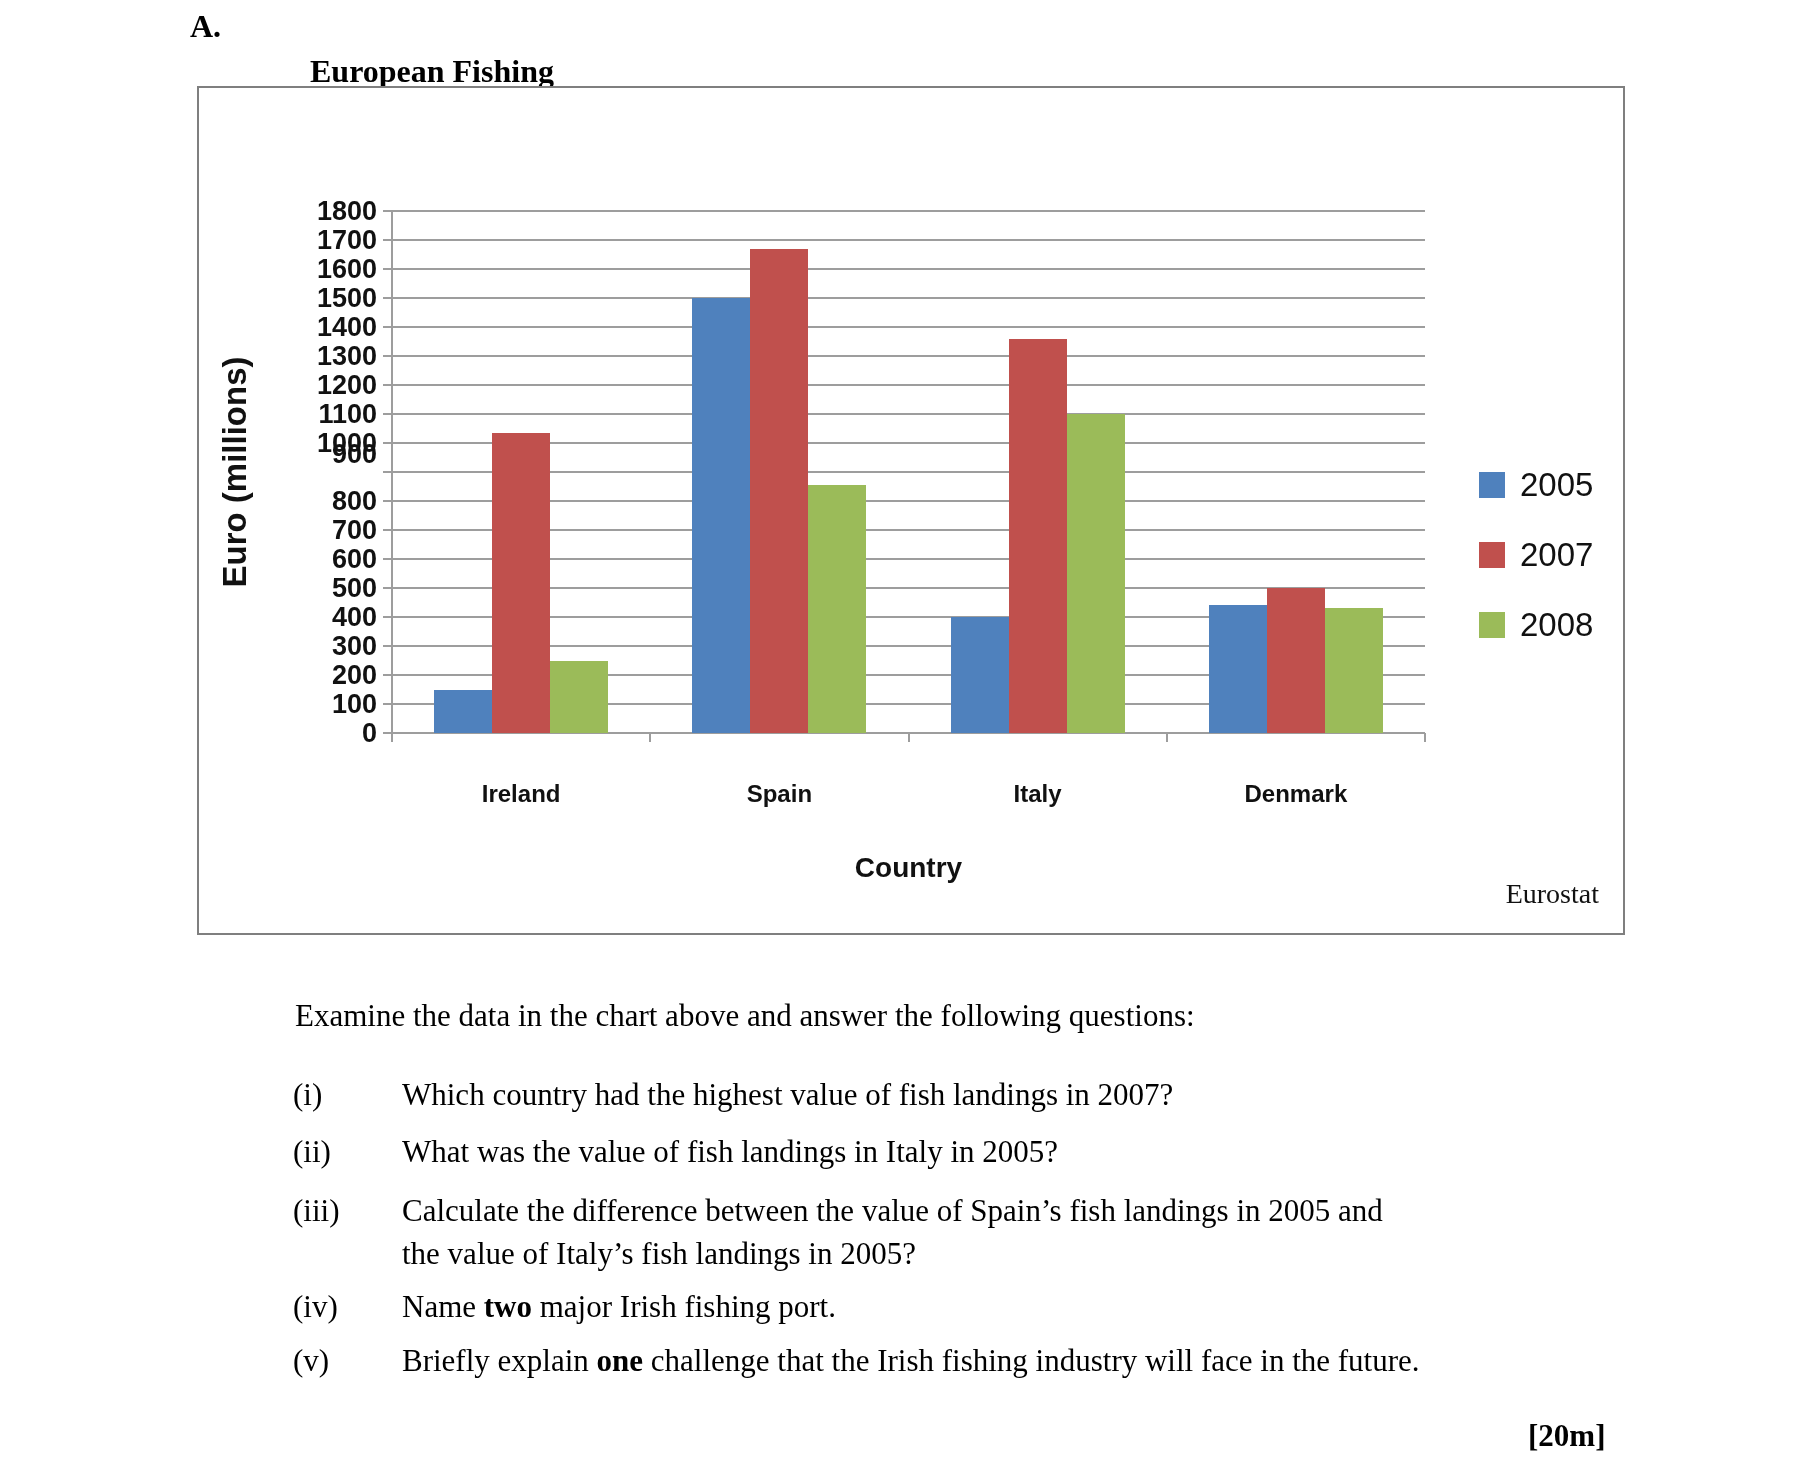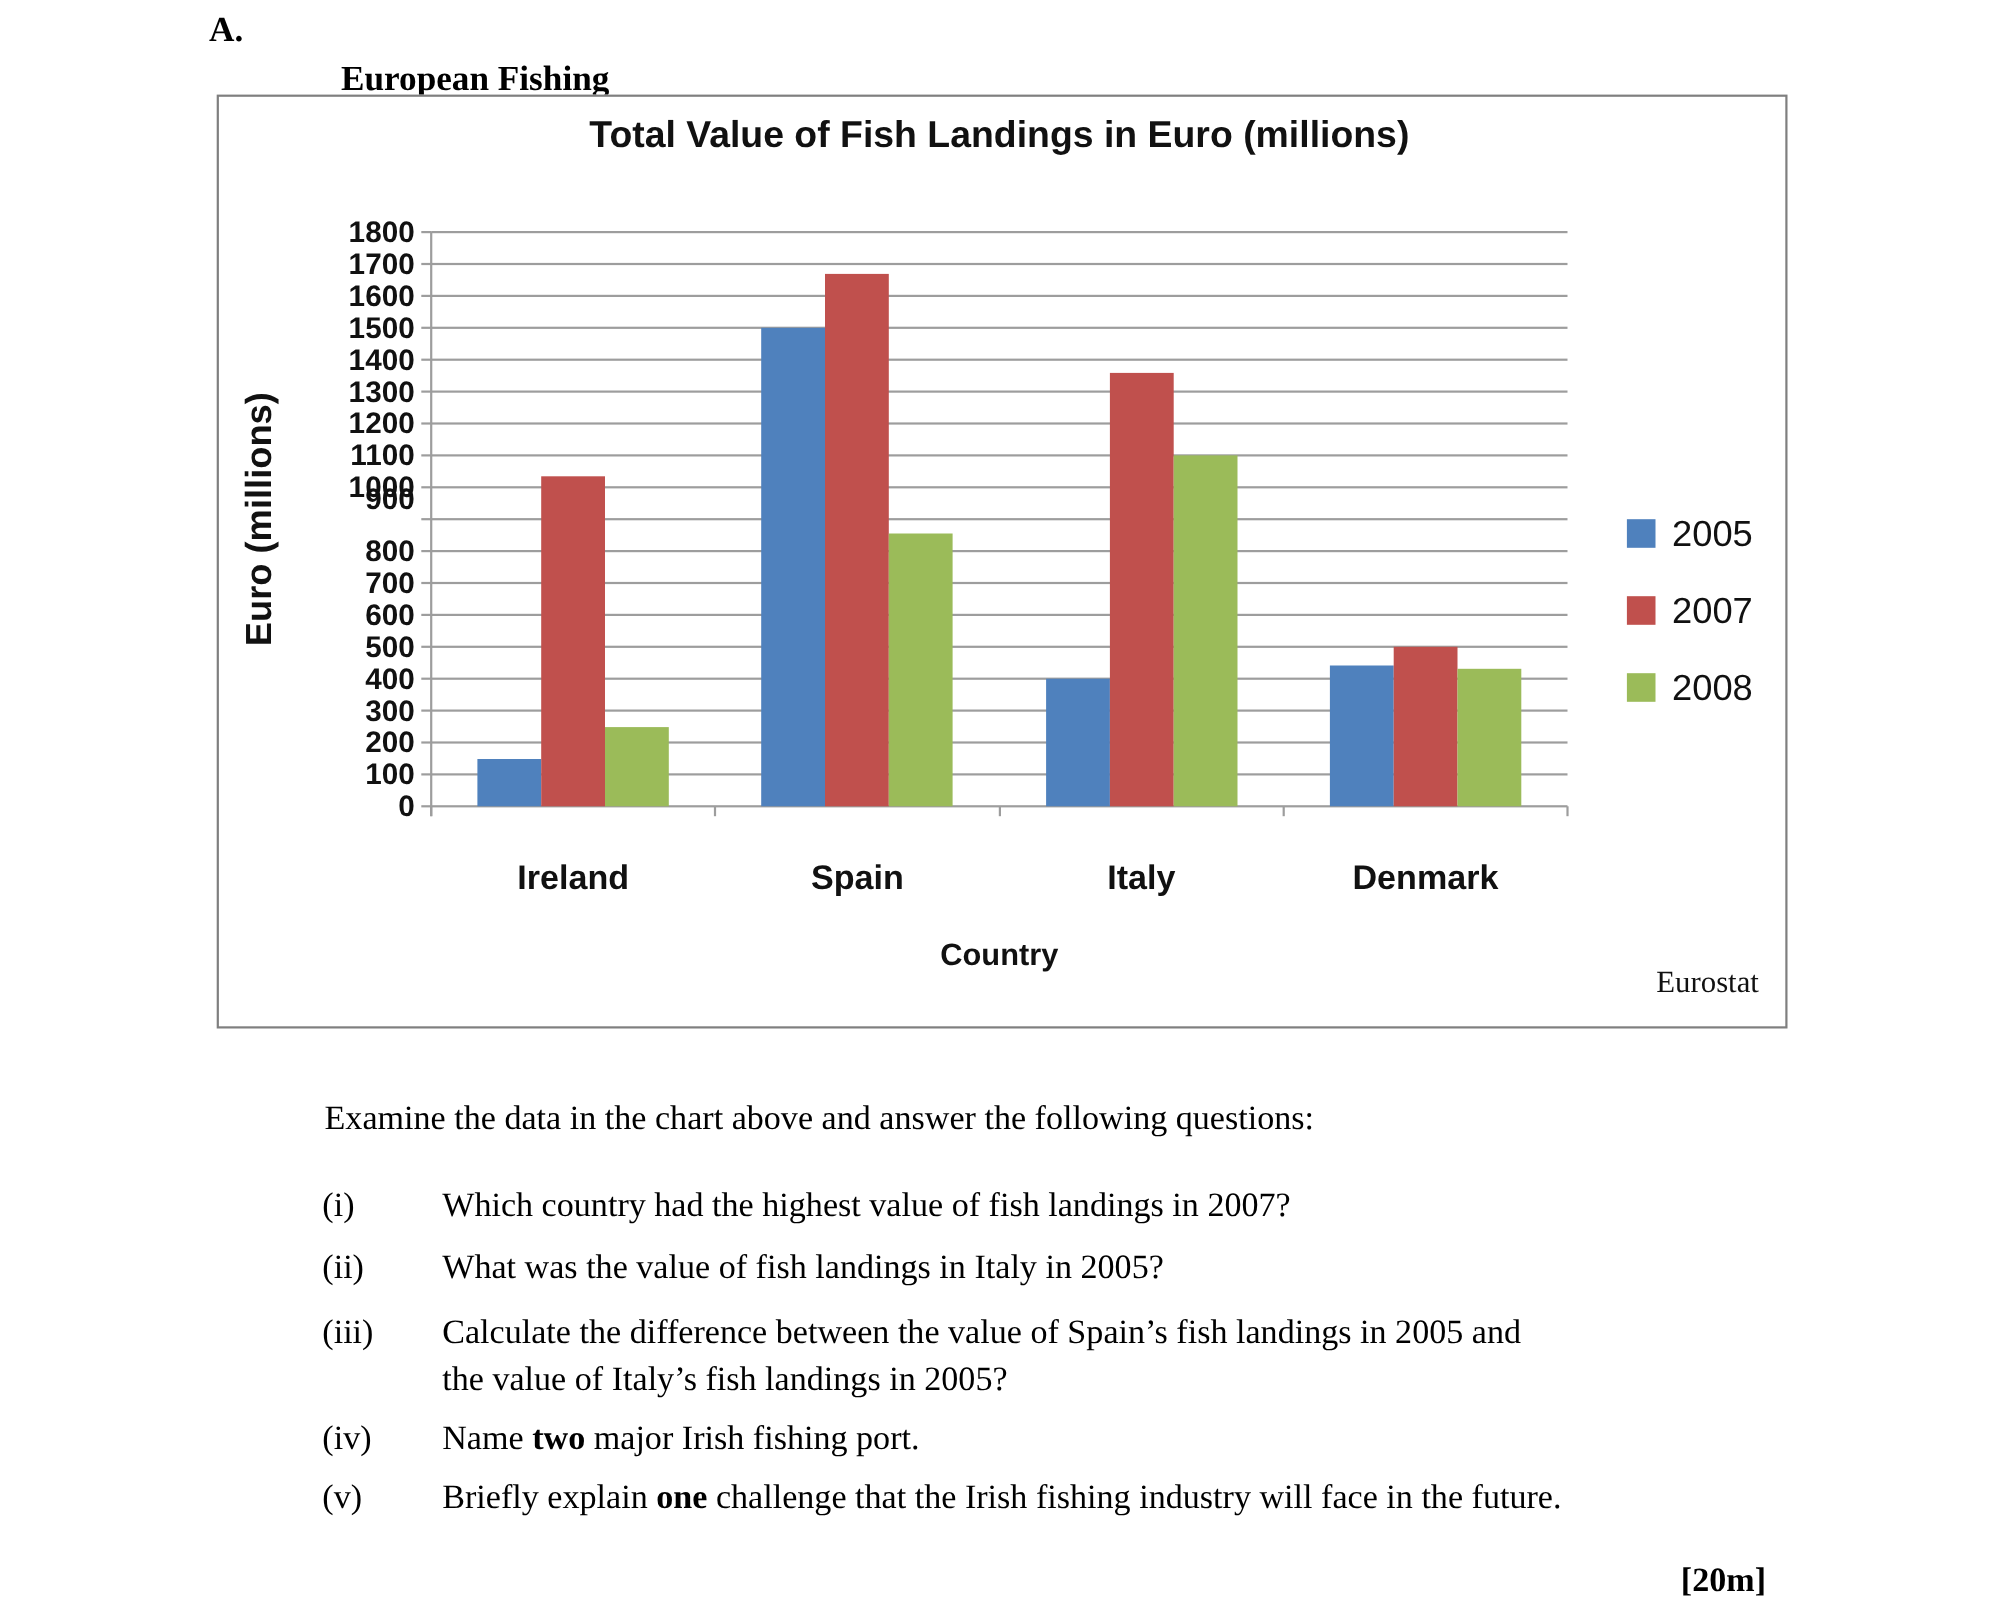--- a/index.html
+++ b/index.html
@@ -16,21 +16,21 @@
              border:2px solid #7f7f7f;background:#ffffff;
              font-family:"Liberation Sans",sans-serif;}
   #chart-title{position:absolute;left:193px;top:16px;width:1033px;text-align:center;
                font-size:34px;font-weight:bold;color:#111;}
   .gridline{position:absolute;height:2px;background:#9d9d9d;}
   .ytickmark{position:absolute;height:2px;width:9px;background:#9d9d9d;}
   .xtickmark{position:absolute;width:2px;height:9px;background:#9d9d9d;}
   .yaxisline{position:absolute;width:2px;background:#9d9d9d;}
   .ytick{position:absolute;width:88px;text-align:right;font-size:27px;font-weight:bold;color:#111;line-height:30px;}
   .bar{position:absolute;}
-  .xlabel{position:absolute;text-align:center;font-size:31px;font-weight:bold;color:#111;}
+  .xlabel{position:absolute;text-align:center;font-size:24px;font-weight:bold;color:#111;}
   #y-axis-title{position:absolute;left:36px;top:384px;transform:translate(-50%,-50%) rotate(-90deg);
                 font-size:33px;font-weight:bold;white-space:nowrap;color:#111;}
   #x-axis-title{position:absolute;left:193px;top:764px;width:1033px;text-align:center;
                 font-size:28px;font-weight:bold;color:#111;}
   #legend{position:absolute;left:1280px;top:383px;}
   .legend-entry{display:flex;align-items:center;height:27px;margin-bottom:43px;}
   .legend-swatch{width:26px;height:26px;flex:0 0 26px;}
   .legend-label{margin-left:15px;font-size:33px;color:#111;}
   #chart-source{position:absolute;right:24px;top:790px;font-family:"Liberation Serif",serif;
                 font-size:28px;color:#111;}
@@ -46,21 +46,20 @@
 <body>
 
 <div id="page">
 
   <div id="doc-header">
     <span class="sec-label">A.</span>
     <span class="sec-title">European Fishing</span>
   </div>
 
   <div id="chart-box">
-    <div id="chart-title">Total Value of Fish Landings in Euro (millions)</div>
     <div id="plot-layer">
         <div class="gridline" style="left: 193px; top: 644px; width: 1033px;"></div>
         <div class="ytickmark" style="left: 184px; top: 644px;"></div>
         <div class="ytick" style="left: 90px; top: 630px;">0</div>
         <div class="gridline" style="left: 193px; top: 615px; width: 1033px;"></div>
         <div class="ytickmark" style="left: 184px; top: 615px;"></div>
         <div class="ytick" style="left: 90px; top: 601px;">100</div>
         <div class="gridline" style="left: 193px; top: 586px; width: 1033px;"></div>
         <div class="ytickmark" style="left: 184px; top: 586px;"></div>
         <div class="ytick" style="left: 90px; top: 572px;">200</div>

